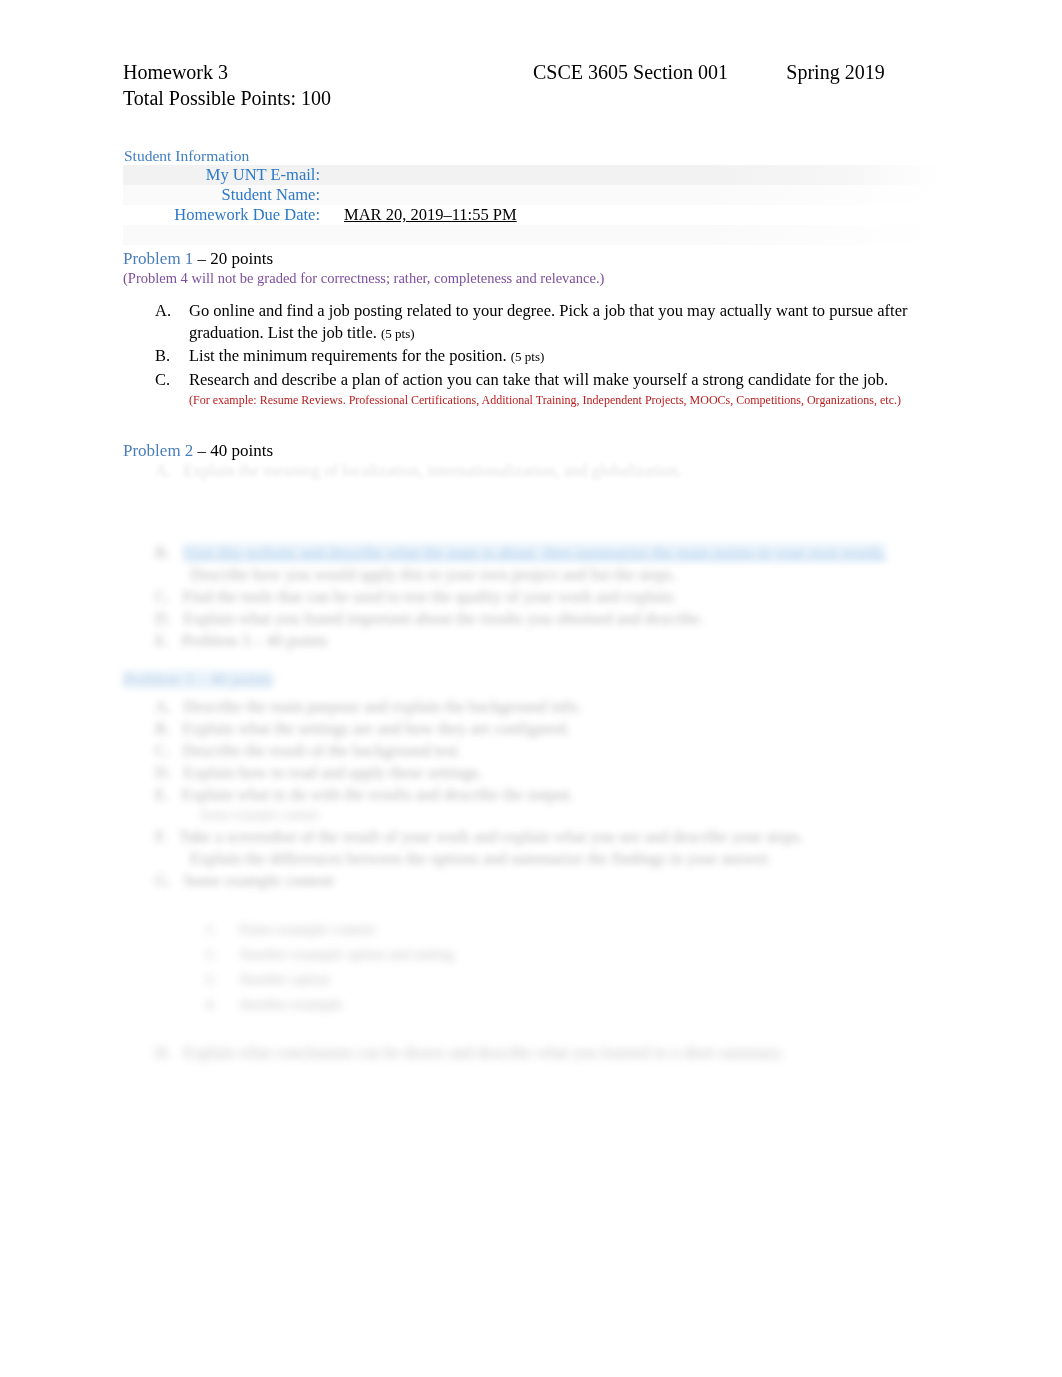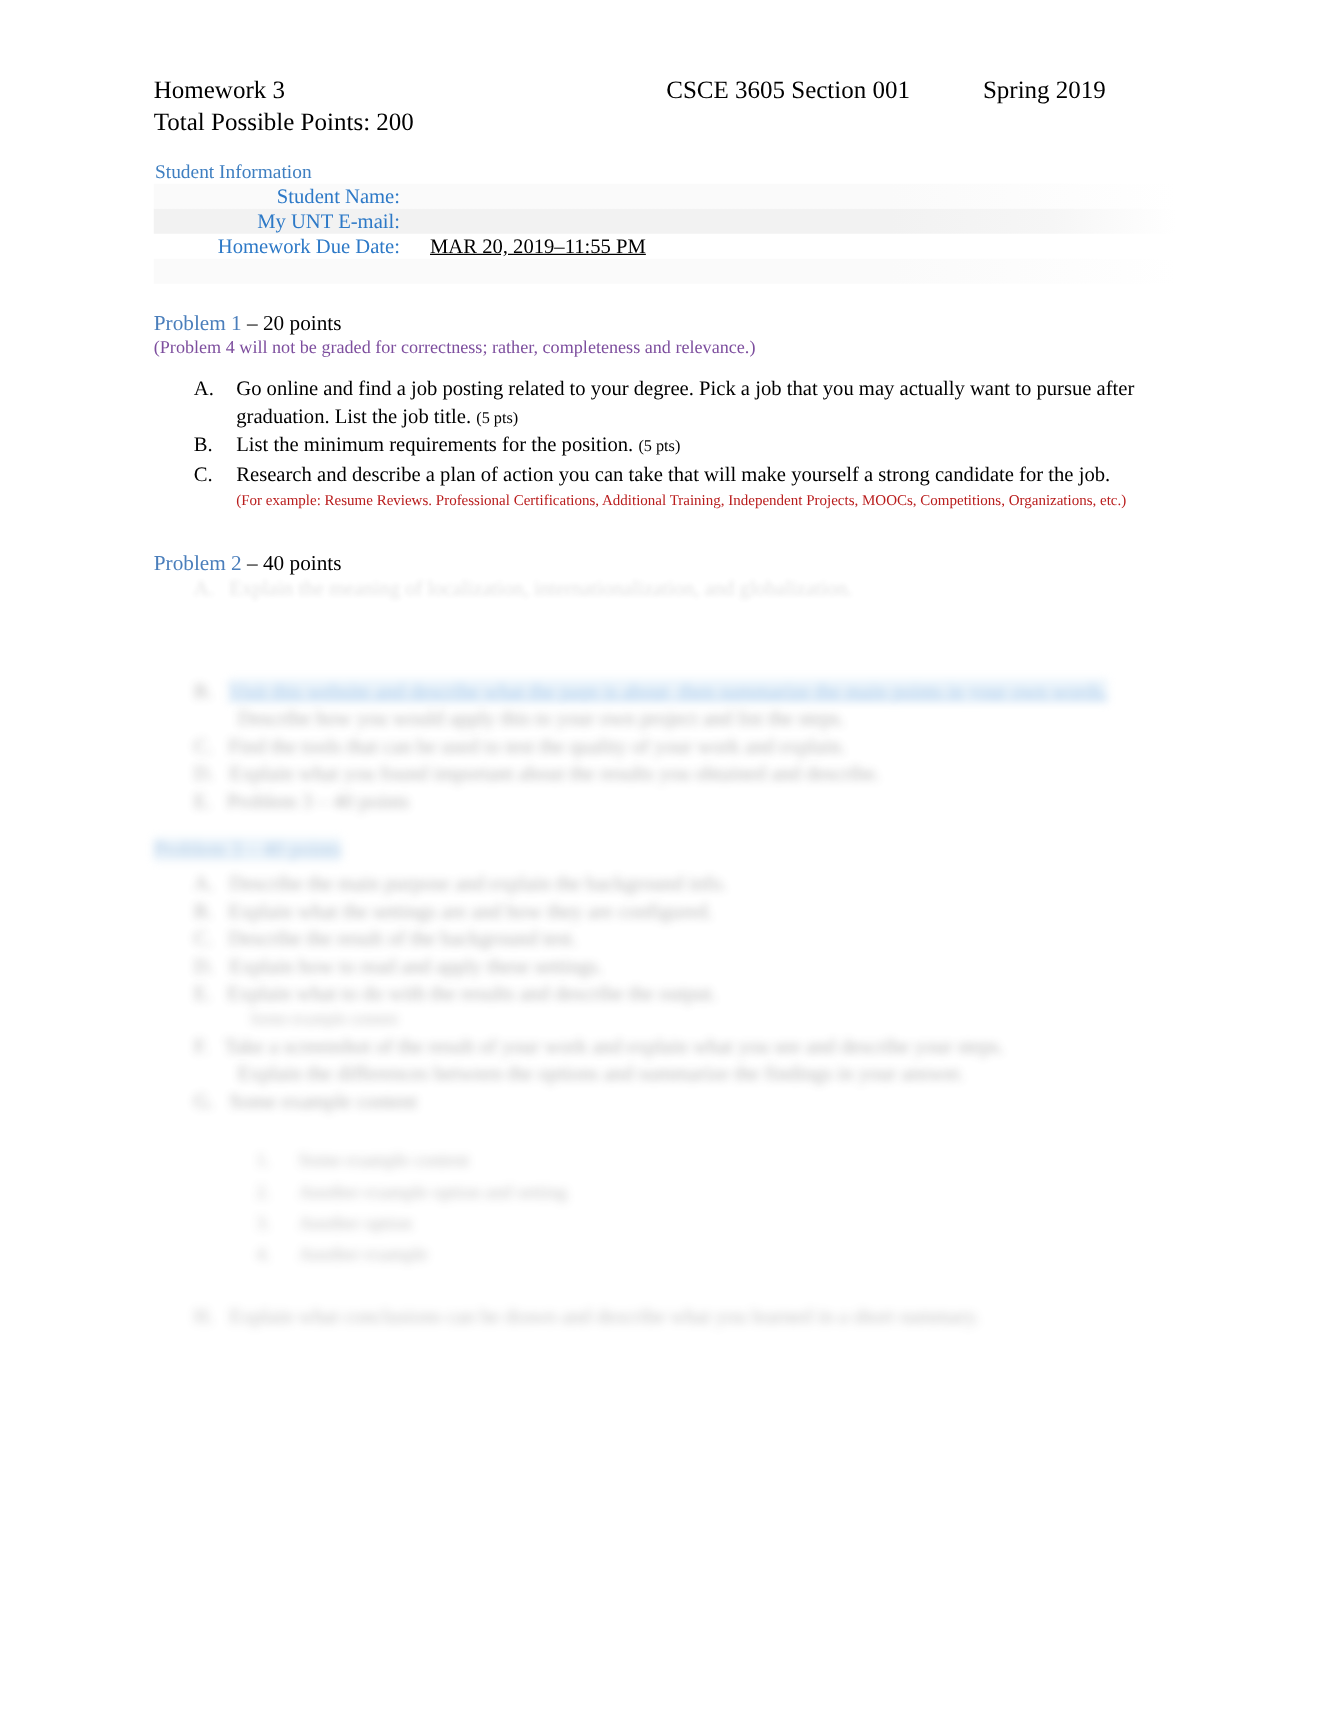--- a/index.html
+++ b/index.html
@@ -42,21 +42,21 @@
   .header-row2 {
     font-size: 20px;
     line-height: 25px;
     margin-top: 1px;
   }
 
   
   .student-block {
     position: absolute;
     left: 123px;
-    top: 128px;
+    top: 146px;
     width: 818px;
   }
   .si-title {
     color: #3f7fc1;
     font-size: 15.5px;
     line-height: 19px;
     padding-left: 1px;
   }
   .si-row {
     display: flex;
@@ -169,36 +169,36 @@
 <body>
 
 <div class="page">
 
   <div class="header">
     <div class="header-row">
       <span class="hdr-left">Homework 3</span>
       <span class="hdr-center">CSCE 3605 Section 001</span>
       <span class="hdr-right">Spring 2019</span>
     </div>
-    <div class="header-row2">Total Possible Points: 200</div>
+    <div class="header-row2">Total Possible Points: 100</div>
   </div>
 
   <div class="student-block">
     <div class="si-title">Student Information</div>
+
+    <div class="si-row shaded">
+      <span class="si-label">My UNT E-mail:</span>
+      <span class="si-value"></span>
+    </div>
 
     <div class="si-row shaded-soft">
       <span class="si-label">Student Name:</span>
       <span class="si-value"></span>
     </div>
 
-    <div class="si-row shaded">
-      <span class="si-label">My UNT E-mail:</span>
-      <span class="si-value"></span>
-    </div>
-
     <div class="si-row">
       <span class="si-label">Homework Due Date:</span>
       <span class="si-value">MAR 20, 2019–11:55 PM</span>
     </div>
 
     <div class="si-row shaded-soft">
       <span class="si-label"></span>
     </div>
   </div>
 

